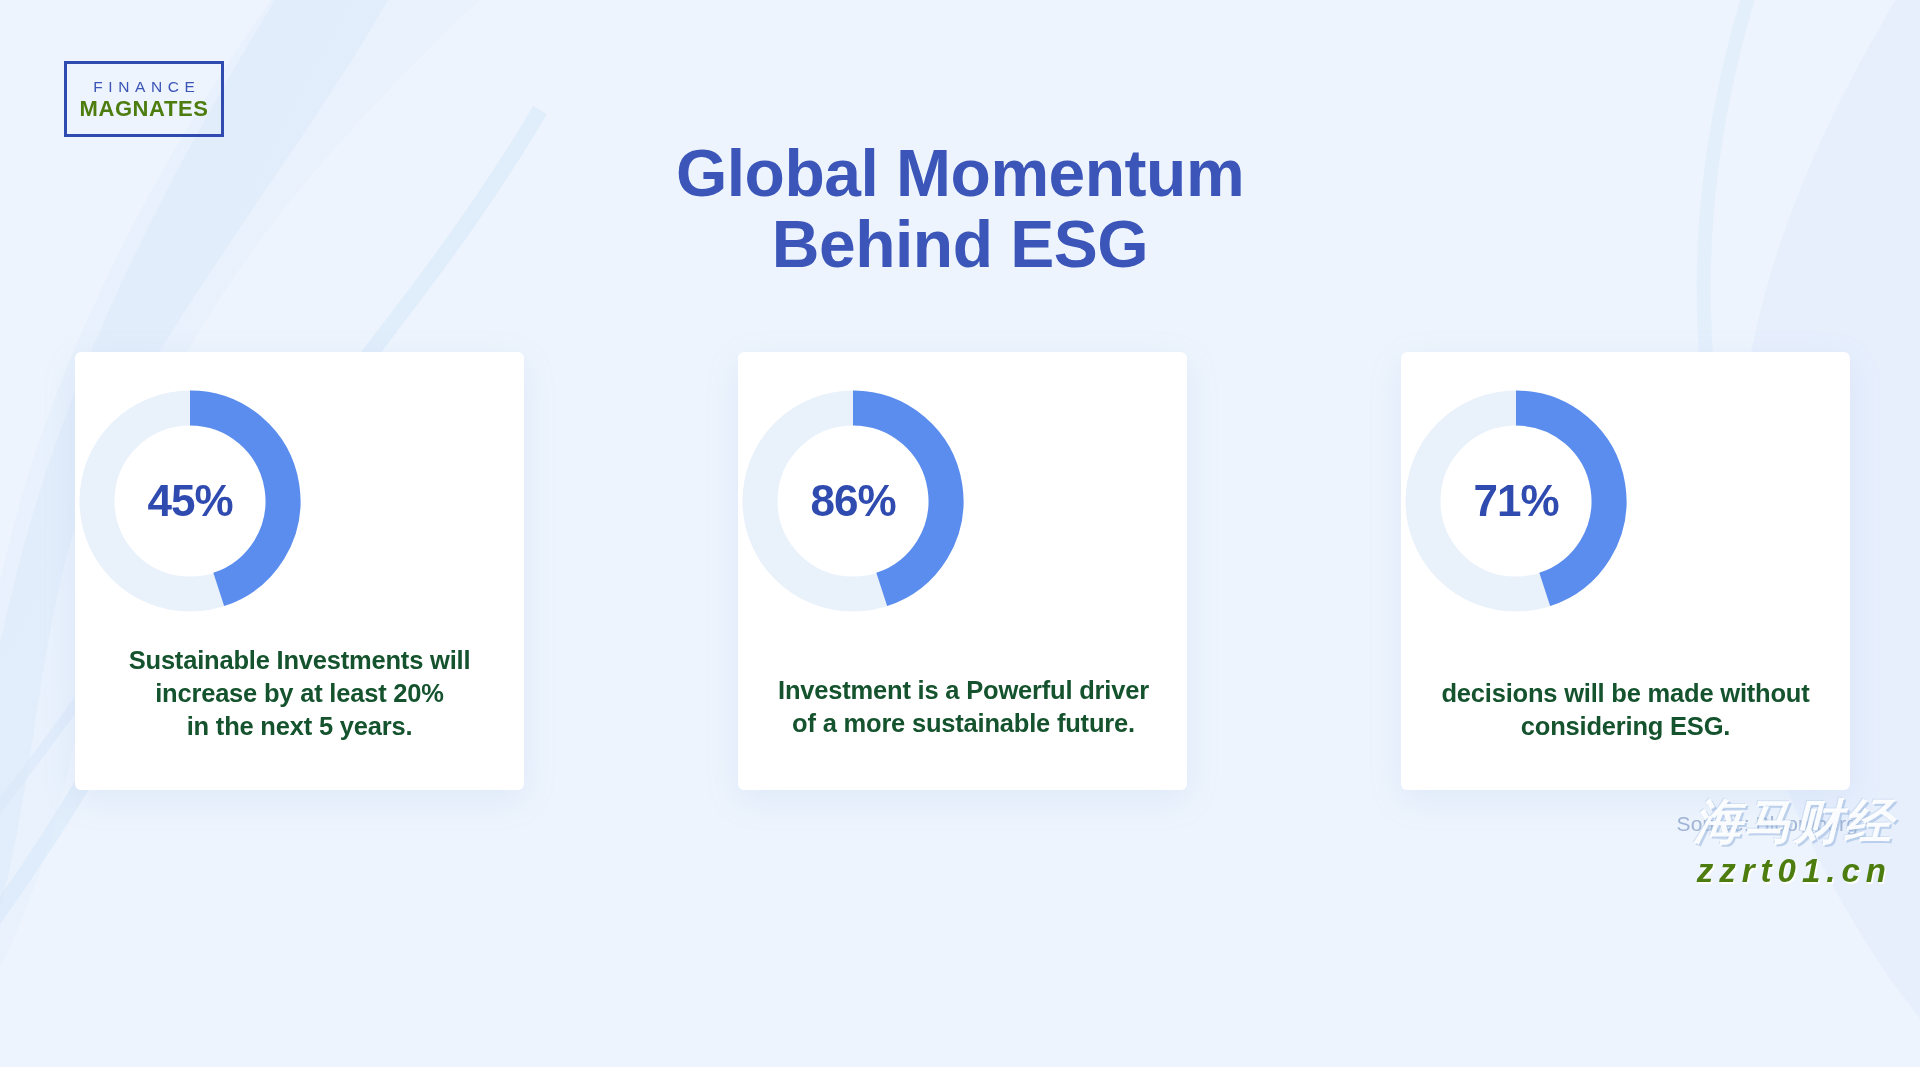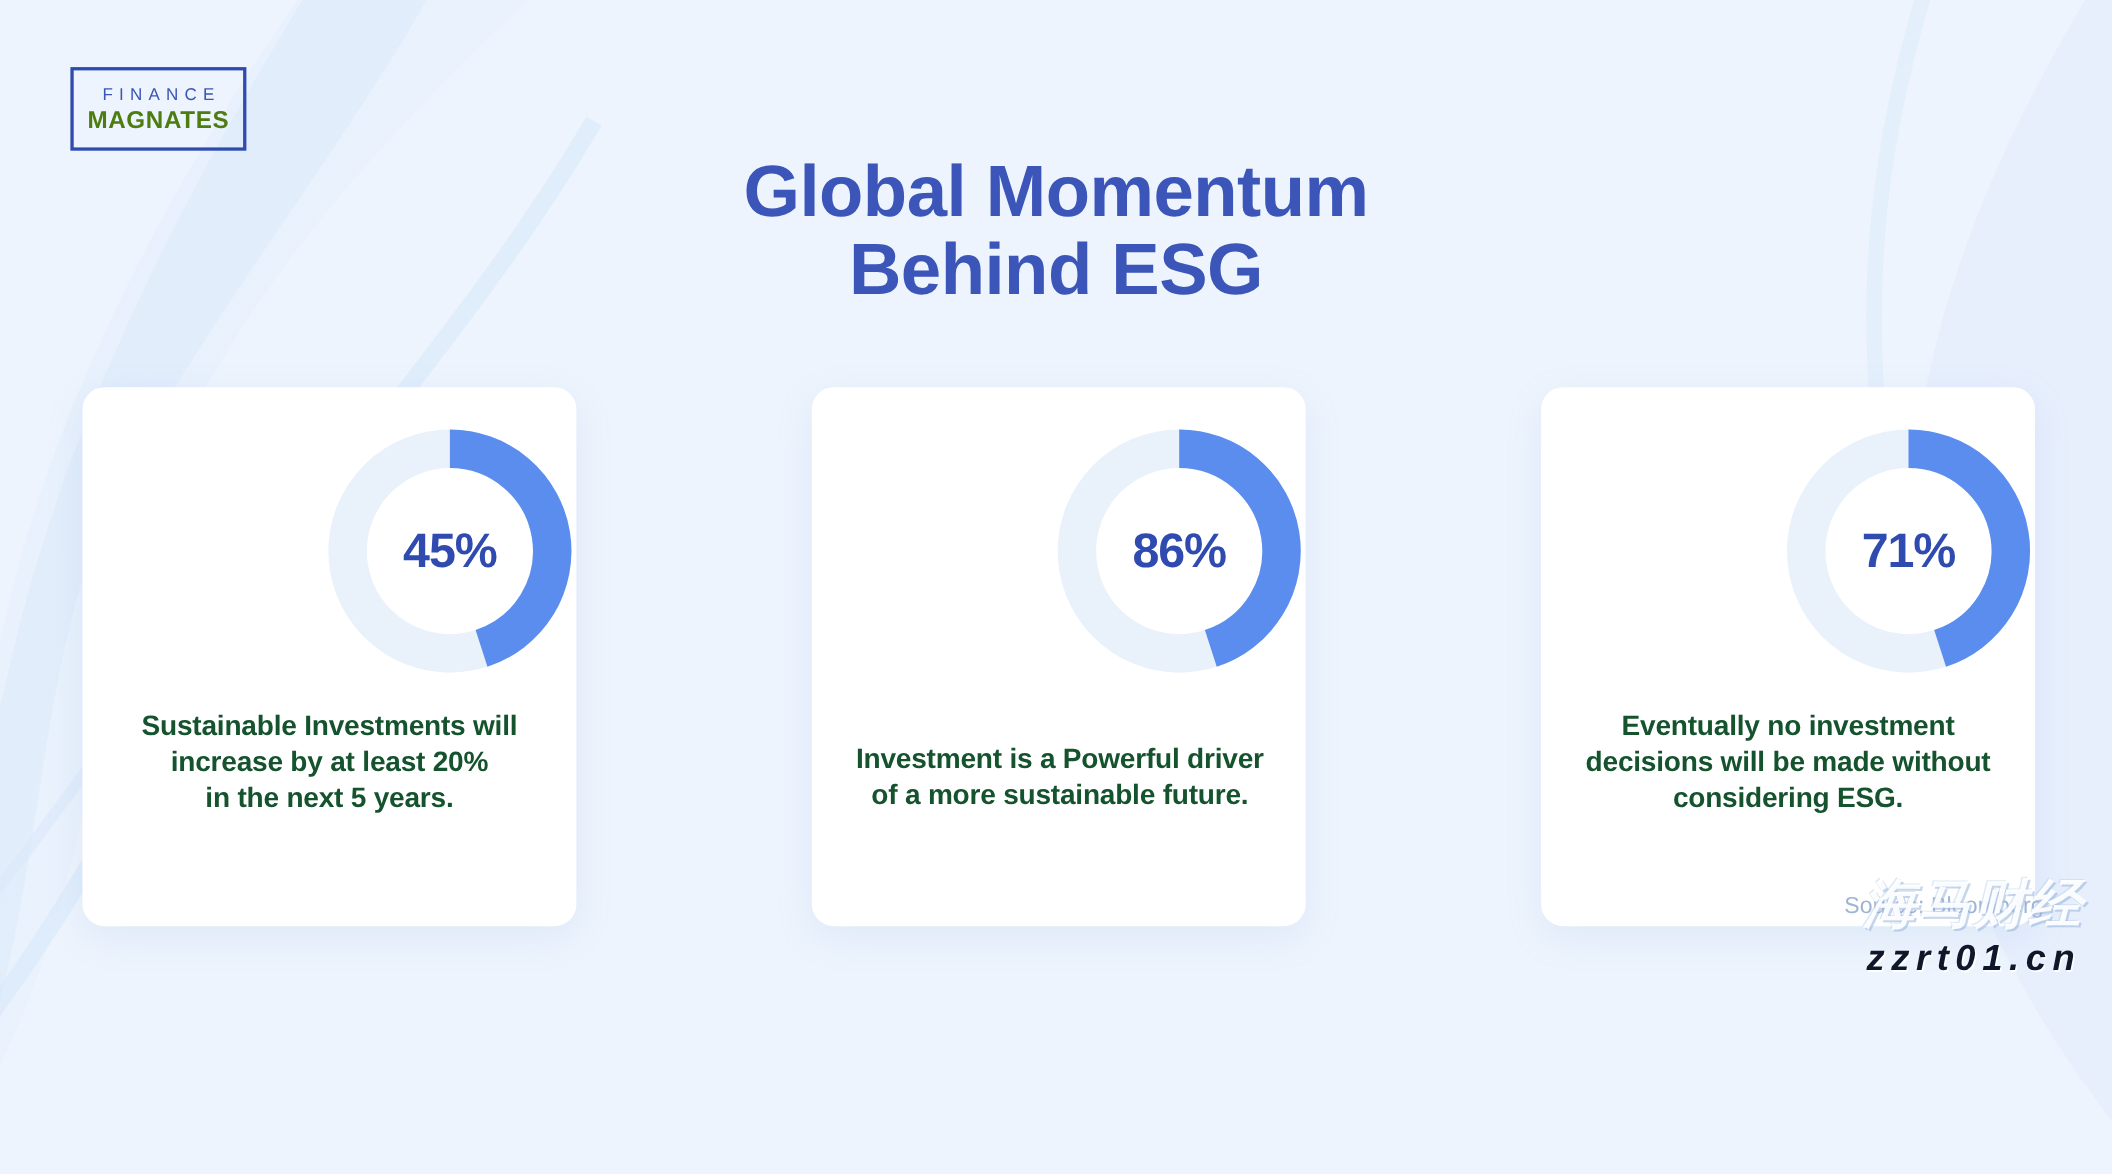--- a/index.html
+++ b/index.html
@@ -62,27 +62,27 @@
   .cards {
     position:absolute;
     left:75px; top:352px;
     width:1775px;
     display:flex;
     justify-content:space-between;
   }
 
   .card {
     width:449px;
-    height:490px;
+    height:438px;
     background:#ffffff;
-    border-radius:20px;
+    border-radius:6px;
     box-shadow:0 10px 34px rgba(120,160,215,0.13);
     display:flex;
     flex-direction:column;
-    align-items:flex-end;
+    align-items:flex-start;
     position:relative;
   }
 
   
   .donut-wrap {
     margin-top:34px;
     width:230px; height:230px;
     position:relative;
   }
   .donut-wrap svg { display:block; width:230px; height:230px; }
@@ -145,21 +145,21 @@
       -1px -1px 0 rgba(190,210,235,0.5);
     white-space:nowrap;
   }
   .wm-url {
     position:absolute;
     right:10px; top:62px;
     font-size:33px;
     font-weight:700;
     font-style:italic;
     letter-spacing:6px;
-    color:#0f172a;
+    color:#4d7c0f;
     text-shadow:1.5px 1.5px 0 rgba(255,255,255,0.85);
     white-space:nowrap;
   }
 </style>
 </head>
 <body>
 
 <div class="bg-decor">
   <svg viewBox="0 0 1920 1067" xmlns="http://www.w3.org/2000/svg" aria-hidden="true">
     <defs>
@@ -220,21 +220,21 @@
 
   <div class="card card-3">
     <div class="donut-wrap">
       <svg viewBox="0 0 230 230" xmlns="http://www.w3.org/2000/svg" aria-hidden="true">
         <circle cx="115" cy="115" r="93" fill="none" stroke="#e9f1fb" stroke-width="35"></circle>
         <path fill="none" stroke="#5b8def" stroke-width="35" stroke-linecap="butt" d="M 115 22 A 93 93 0 0 1 143.7385804768701 203.44825601544926"></path>
       </svg>
       <div class="donut-label">71%</div>
     </div>
     <div class="caption">
-      <span>Eventually no investment</span><br>
+      <br>
       <span>decisions will be made without</span><br>
       <span>considering ESG.</span>
     </div>
   </div>
 
 </div>
 
 <div class="source">Source: Bloomberg</div>
 
 <div class="watermark">

